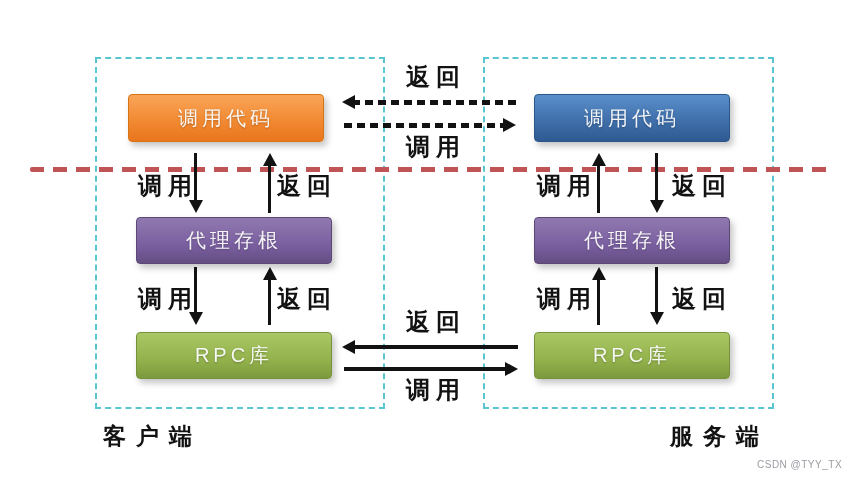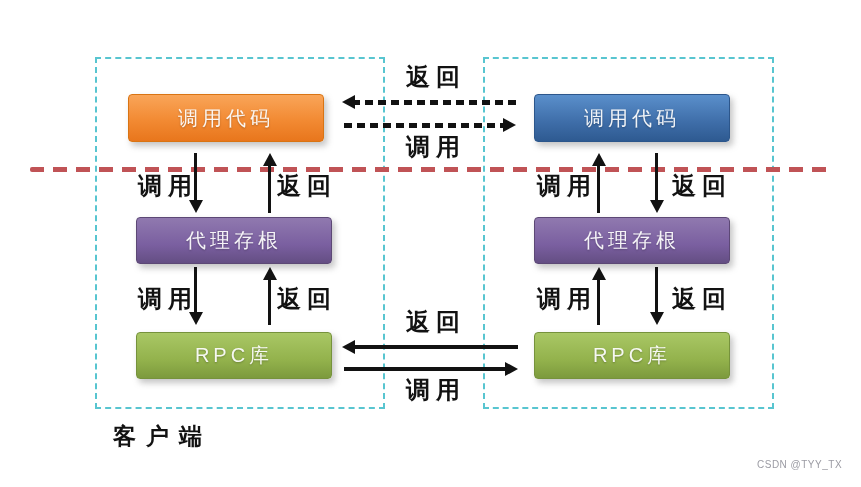--- a/index.html
+++ b/index.html
@@ -140,17 +140,18 @@
       <div class="hshaft"></div>
       <div class="hhead"></div>
     </div>
   <div class="harrow right" style="left:344px;top:362px;width:174px;">
       <div class="hshaft"></div>
       <div class="hhead"></div>
     </div>
   <div class="lbl" style="left:406px;top:311px;">返回</div>
   <div class="lbl" style="left:406px;top:379px;">调用</div>
 
-  <div class="caption" style="left:113px;top:421px;">客户端</div>
+  <div class="caption" style="left:103px;top:421px;">客户端</div>
+  <div class="caption" style="left:670px;top:421px;">服务端</div>
 
   <div class="watermark">CSDN @TYY_TX</div>
 
 </div>
 
 </body></html>

